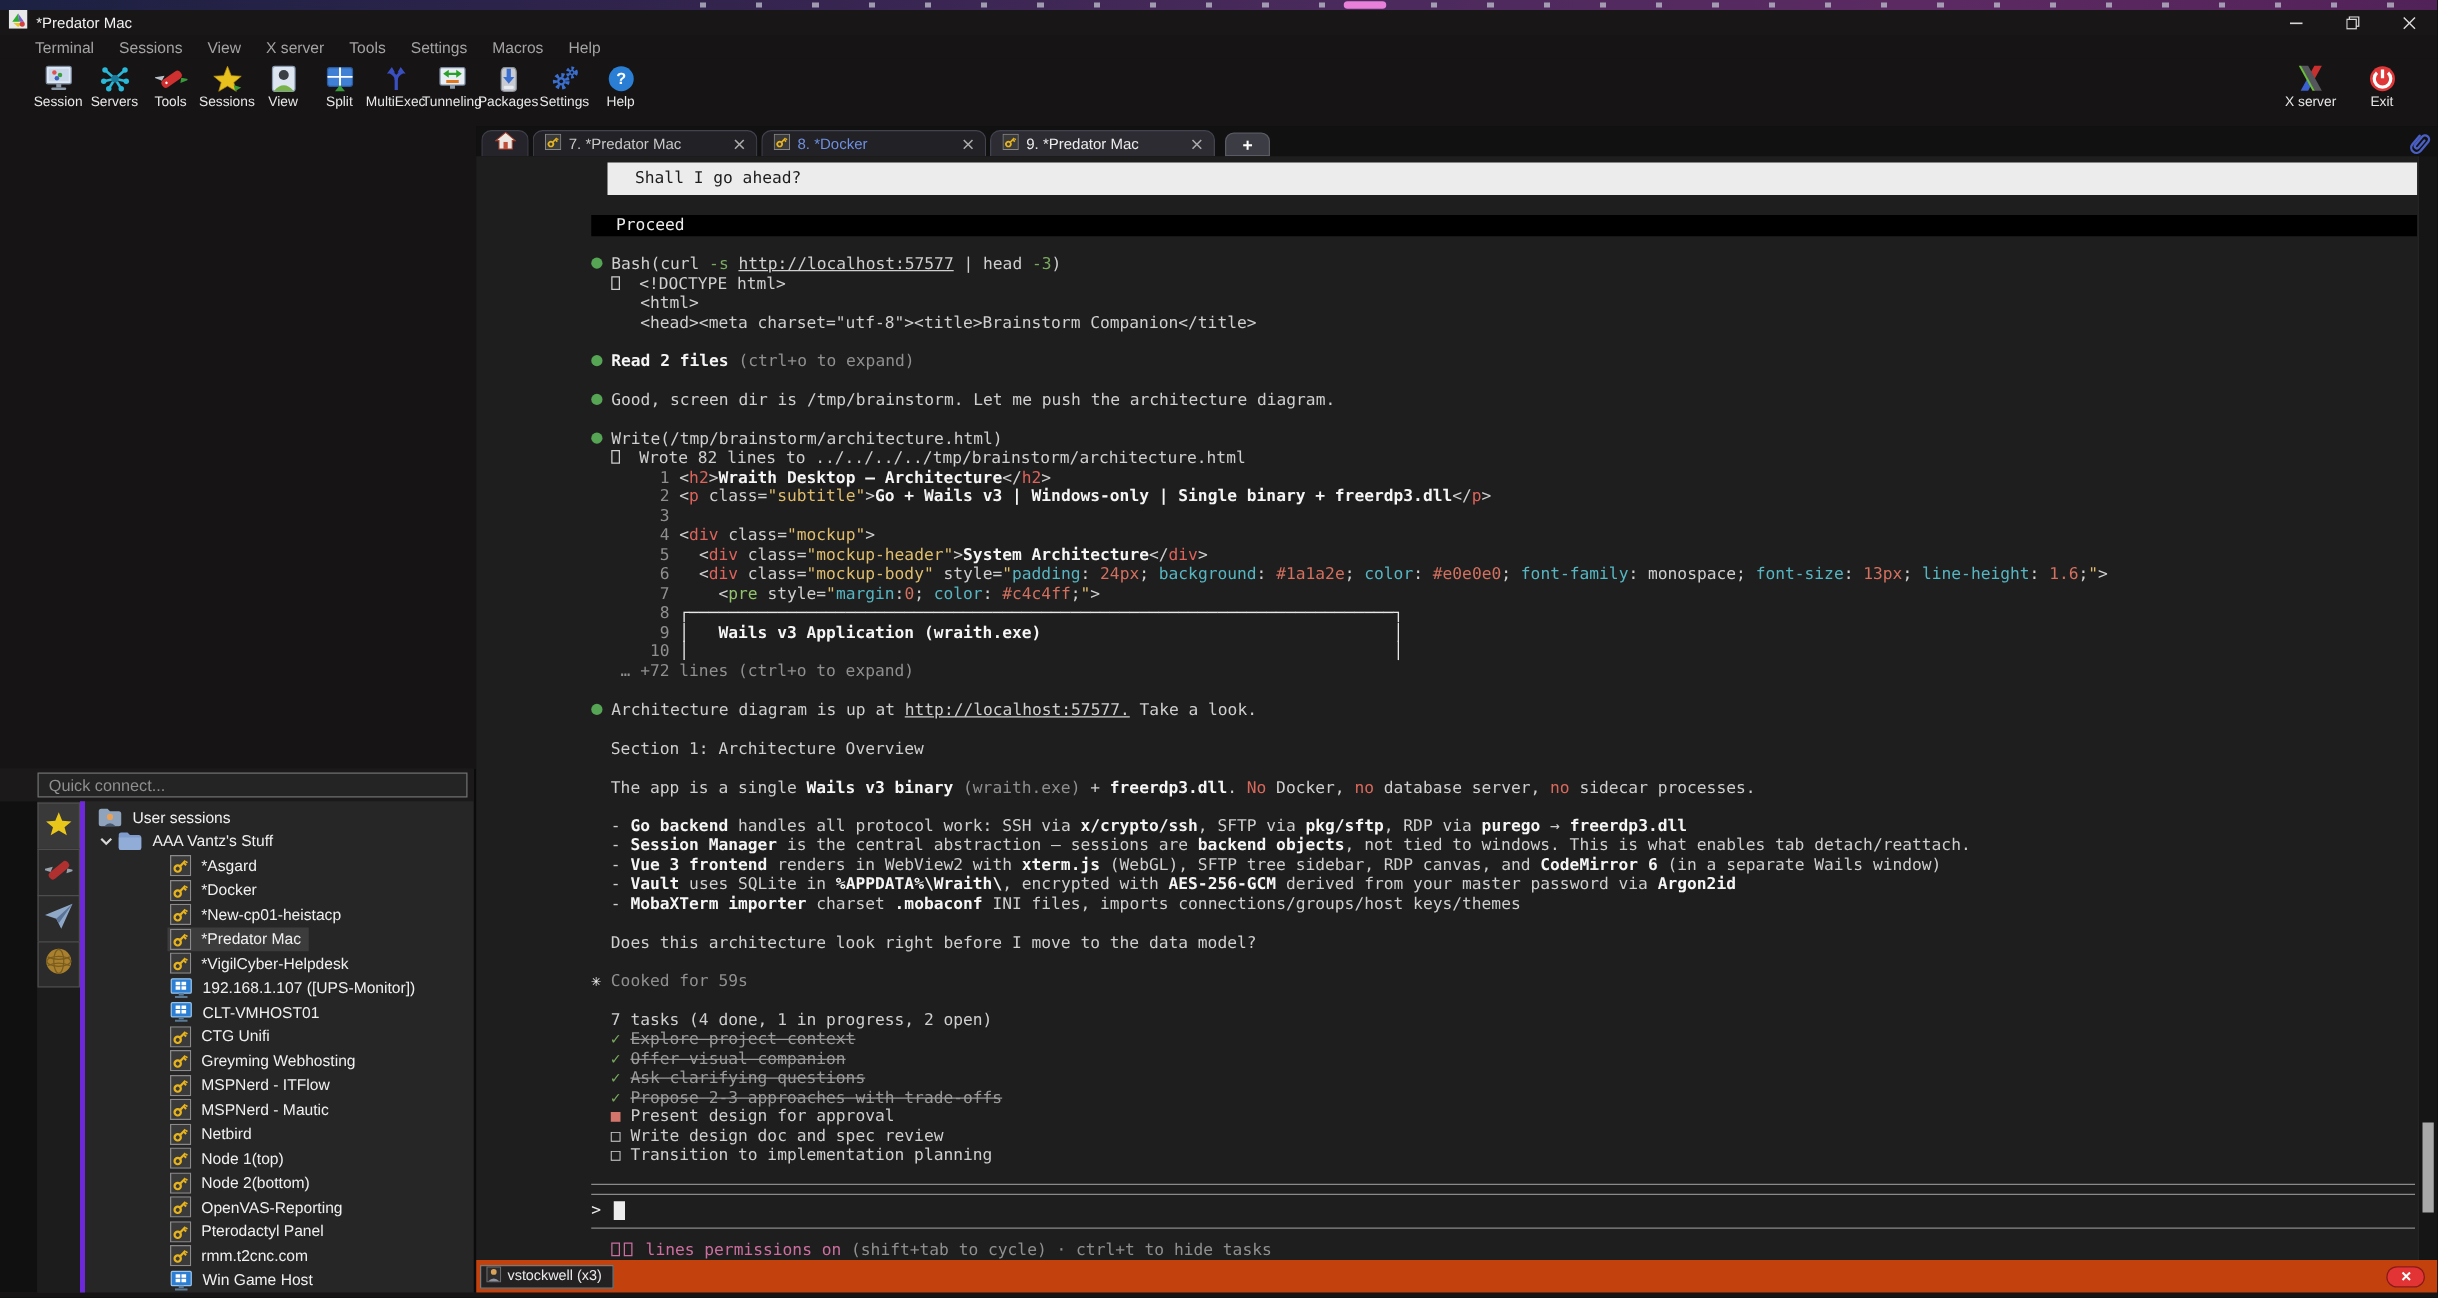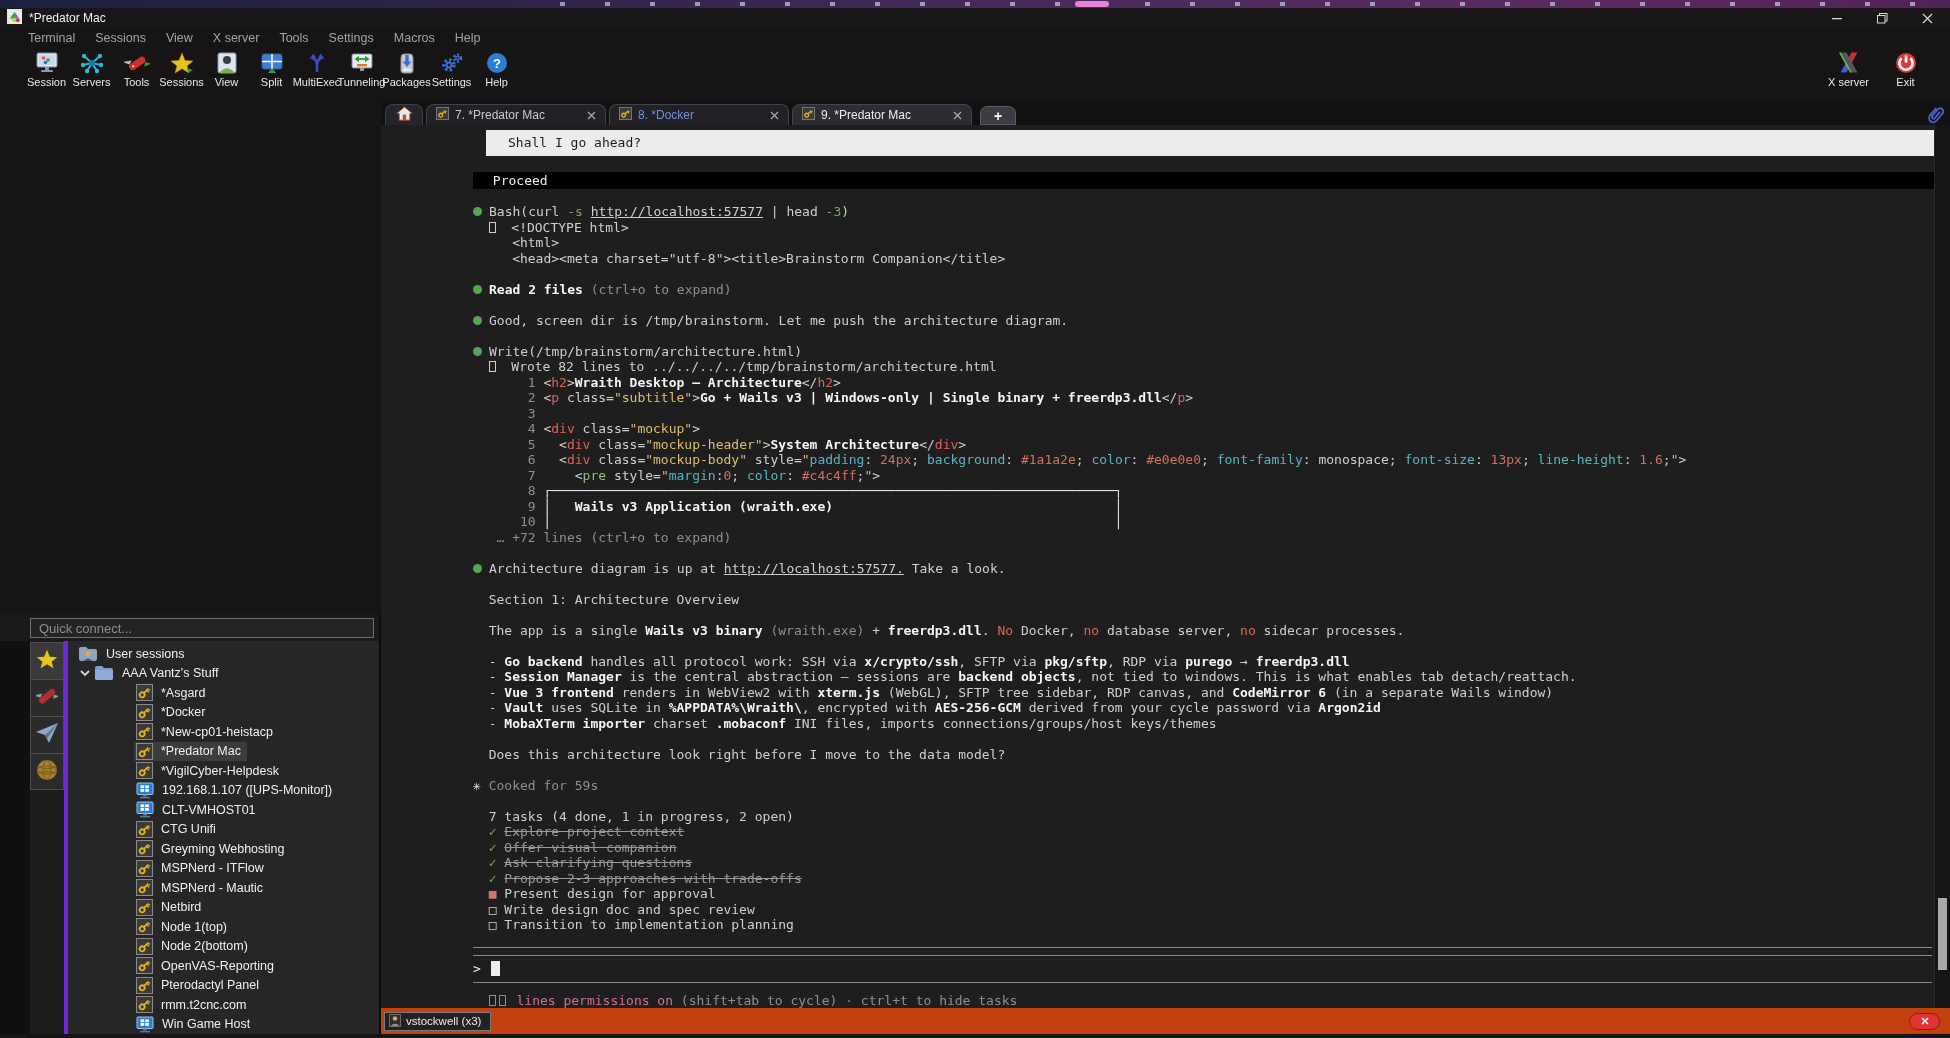--- a/index.html
+++ b/index.html
@@ -780,21 +780,21 @@
             <div class="tgap"></div>
             <div class="tline"><span class="dot"></span><span>Architecture diagram is up at </span><span class="u">http://localhost:57577.</span><span> Take a look.</span></div>
             <div class="tgap"></div>
             <div class="tline"><span>  Section 1: Architecture Overview</span></div>
             <div class="tgap"></div>
             <div class="tline"><span>  The app is a single </span><span class="w">Wails v3 binary</span><span> </span><span class="dim">(wraith.exe)</span><span> + </span><span class="w">freerdp3.dll</span><span>. </span><span class="red">No</span><span> Docker, </span><span class="red">no</span><span> database server, </span><span class="red">no</span><span> sidecar processes.</span></div>
             <div class="tgap"></div>
             <div class="tline"><span>  - </span><span class="w">Go backend</span><span> handles all protocol work: SSH via </span><span class="w">x/crypto/ssh</span><span>, SFTP via </span><span class="w">pkg/sftp</span><span>, RDP via </span><span class="w">purego</span><span> → </span><span class="w">freerdp3.dll</span></div>
             <div class="tline"><span>  - </span><span class="w">Session Manager</span><span> is the central abstraction — sessions are </span><span class="w">backend objects</span><span>, not tied to windows. This is what enables tab detach/reattach.</span></div>
             <div class="tline"><span>  - </span><span class="w">Vue 3 frontend</span><span> renders in WebView2 with </span><span class="w">xterm.js</span><span> (WebGL), SFTP tree sidebar, RDP canvas, and </span><span class="w">CodeMirror 6</span><span> (in a separate Wails window)</span></div>
-            <div class="tline"><span>  - </span><span class="w">Vault</span><span> uses SQLite in </span><span class="w">%APPDATA%\Wraith\</span><span>, encrypted with </span><span class="w">AES-256-GCM</span><span> derived from your cycle password via </span><span class="w">Argon2id</span></div>
+            <div class="tline"><span>  - </span><span class="w">Vault</span><span> uses SQLite in </span><span class="w">%APPDATA%\Wraith\</span><span>, encrypted with </span><span class="w">AES-256-GCM</span><span> derived from your master password via </span><span class="w">Argon2id</span></div>
             <div class="tline"><span>  - </span><span class="w">MobaXTerm importer</span><span> charset </span><span class="w">.mobaconf</span><span> INI files, imports connections/groups/host keys/themes</span></div>
             <div class="tgap"></div>
             <div class="tline"><span>  Does this architecture look right before I move to the data model?</span></div>
             <div class="tgap"></div>
             <div class="tline"><span class="w">✳ </span><span class="dim">Cooked for 59s</span></div>
             <div class="tgap"></div>
             <div class="tline"><span>  7 tasks (4 done, 1 in progress, 2 open)</span></div>
             <div class="tline"><span>  </span><span class="chk">✓ </span><span class="strike">Explore project context</span></div>
             <div class="tline"><span>  </span><span class="chk">✓ </span><span class="strike">Offer visual companion</span></div>
             <div class="tline"><span>  </span><span class="chk">✓ </span><span class="strike">Ask clarifying questions</span></div>

